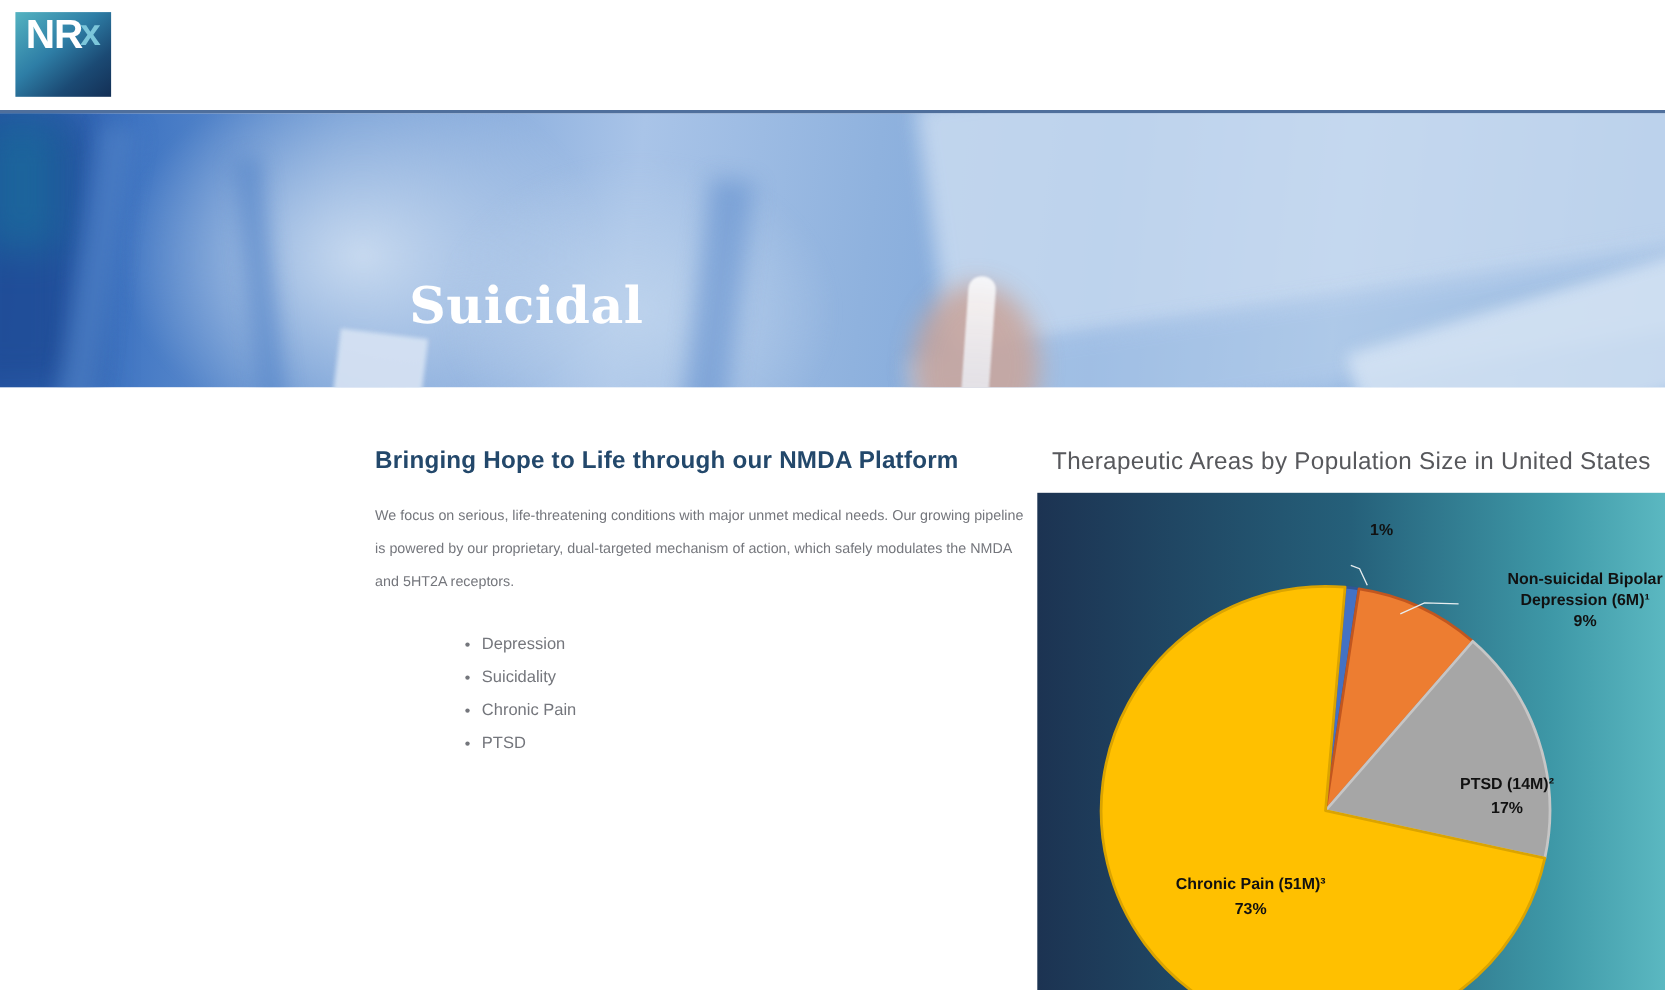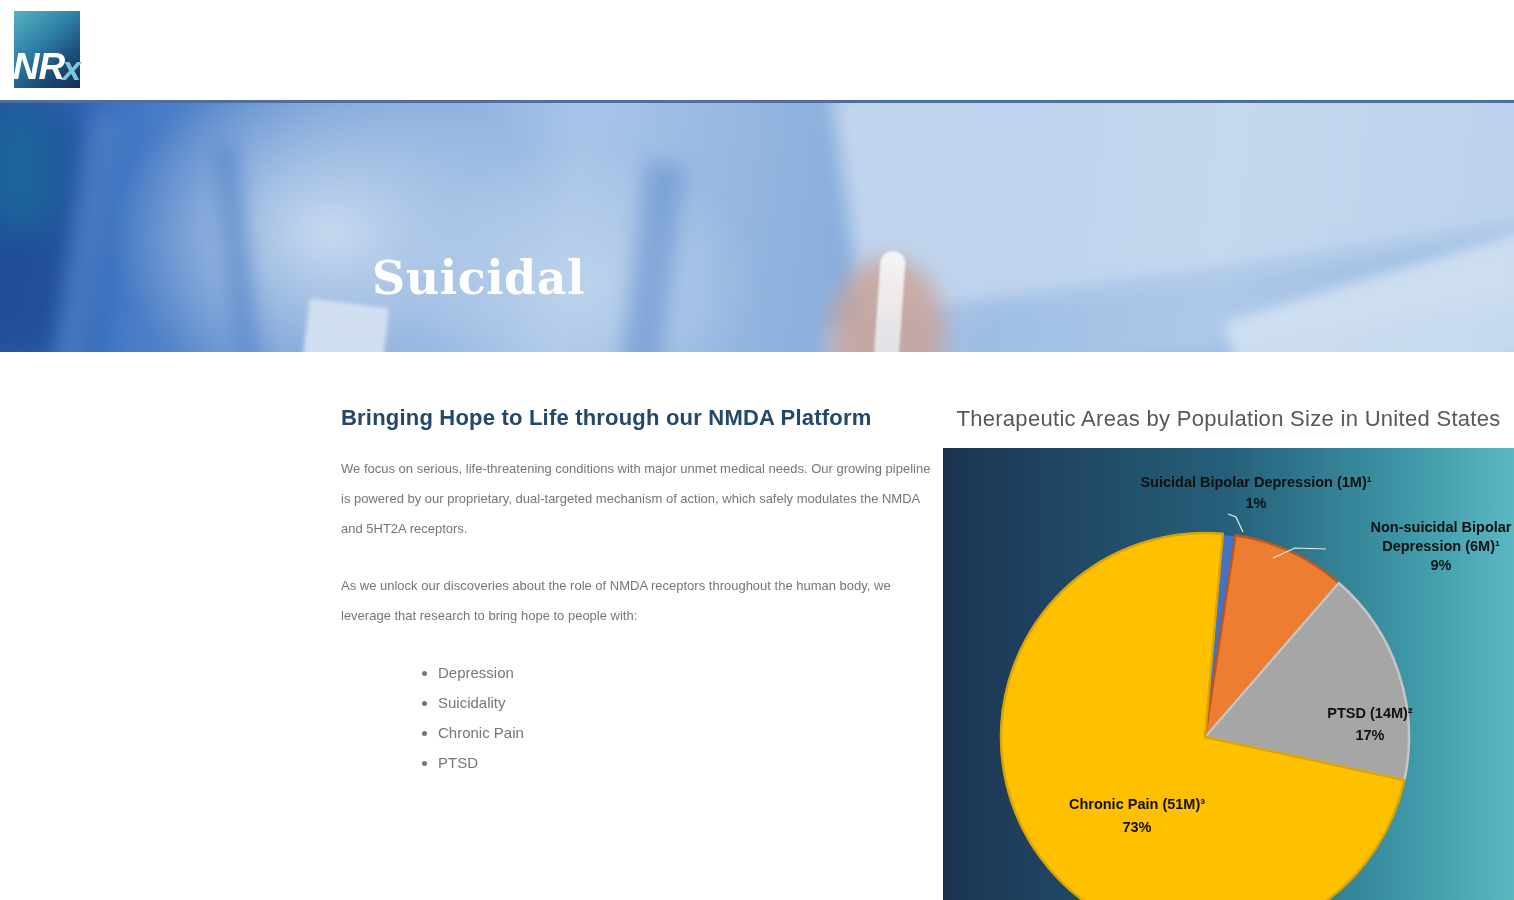--- a/index.html
+++ b/index.html
@@ -1,23 +1,23 @@
 <!DOCTYPE html>
 <html><head>
 <meta charset="utf-8">
 <style>
   * { margin:0; padding:0; box-sizing:border-box; }
   html,body { background:#ffffff; }
   body { font-family:"Liberation Sans","DejaVu Sans",sans-serif; width:1514px; height:900px; position:relative; overflow:hidden; }
 
   
   .header { position:absolute; left:0; top:0; width:1514px; height:100px; background:#ffffff; z-index:5; }
-  .logo { position:absolute; left:14px; top:11px; width:66px; height:77px;
+  .logo { position:absolute; left:14px; top:11px; width:87px; height:77px;
           background:linear-gradient(140deg,#54b3c1 0%,#2e7ea6 42%,#1b4a74 72%,#132f55 100%);
-          display:flex; align-items:flex-end; justify-content:center; text-decoration:none; cursor:pointer;font-style:italic; }
+          display:flex; align-items:flex-start; justify-content:center; text-decoration:none; cursor:pointer; }
   .logo-nr { color:#ffffff; font-weight:700; font-size:37px; letter-spacing:-1px; }
   .logo-x  { color:#7cc6da; font-weight:700; font-size:34px; margin-left:-2px; }
 
   
   .hero { position:absolute; left:0; top:100px; width:1514px; height:252px; overflow:hidden;
           border-top:3px solid #4f6f9c;
           background:linear-gradient(97deg,#2a5cac 0%,#3e74c2 8%,#6f9ad4 20%,#a9c4e8 38%,#8fb2de 52%,#7aa4da 66%,#9dbde4 80%,#6f9cd3 100%); }
   .hx { position:absolute; }
   .hx-dark-left { left:-50px; top:0; width:130px; height:260px; background:#1e4a94; opacity:.85; filter:blur(22px); }
   .hx-teal-spot { left:-15px; top:5px; width:70px; height:120px; background:#1b6f9e; opacity:.7; filter:blur(18px); }
@@ -81,21 +81,20 @@
   <div class="hx hx-band-br"></div>
   <div class="hx hx-badge"></div>
   <div class="hx hx-hand"></div>
   <div class="hx hx-tube"></div>
   <h1 class="hero-title">Suicidal</h1>
 </div>
 
 <div class="intro">
   <h2>Bringing Hope to Life through our NMDA Platform</h2>
   <p>We focus on serious, life-threatening conditions with major unmet medical needs. Our growing pipeline is powered by our proprietary, dual-targeted mechanism of action, which safely modulates the NMDA and 5HT2A receptors.</p>
-  <p>As we unlock our discoveries about the role of NMDA receptors throughout the human body, we leverage that research to bring hope to people with:</p>
   <ul>
     <li>Depression</li>
     <li>Suicidality</li>
     <li>Chronic Pain</li>
     <li>PTSD</li>
   </ul>
 
 </div>
 
 <div class="chart-title">Therapeutic Areas by Population Size in United States</div>
@@ -103,21 +102,20 @@
 <div class="chart-panel">
   <svg id="pie" width="571" height="452" viewBox="0 0 571 452">
       <path d="M262,289 L279.8,85.8 A204,204 0 0 1 292.5,87.3 Z" fill="#4472C4" stroke="#2F5597" stroke-width="2.5" stroke-linejoin="round"></path>
       <path d="M262,289 L292.5,87.3 A204,204 0 0 1 395.8,135.0 Z" fill="#ED7D31" stroke="#C1561F" stroke-width="2.5" stroke-linejoin="round"></path>
       <path d="M262,289 L395.8,135.0 A204,204 0 0 1 461.4,332.1 Z" fill="#A6A6A6" stroke="#C6C6C6" stroke-width="2.5" stroke-linejoin="round"></path>
       <path d="M262,289 L461.4,332.1 A204,204 0 1 1 279.8,85.8 Z" fill="#FFC000" stroke="#DBA400" stroke-width="2.5" stroke-linejoin="round"></path>
       <polyline points="285,66 293,69 300,84" fill="none" stroke="#e8eef0" stroke-width="1.2"></polyline>
       <polyline points="330,110 352,100 383,101" fill="none" stroke="#e8eef0" stroke-width="1.2"></polyline>
     </svg>
   <div class="lbl lbl-suicidal">
-    <div>Suicidal Bipolar Depression (1M)¹</div>
     <div>1%</div>
   </div>
   <div class="lbl lbl-nonsuicidal">
     <div>Non-suicidal Bipolar</div>
     <div>Depression (6M)¹</div>
     <div>9%</div>
   </div>
   <div class="lbl lbl-ptsd">
     <div>PTSD (14M)²</div>
     <div>17%</div>

